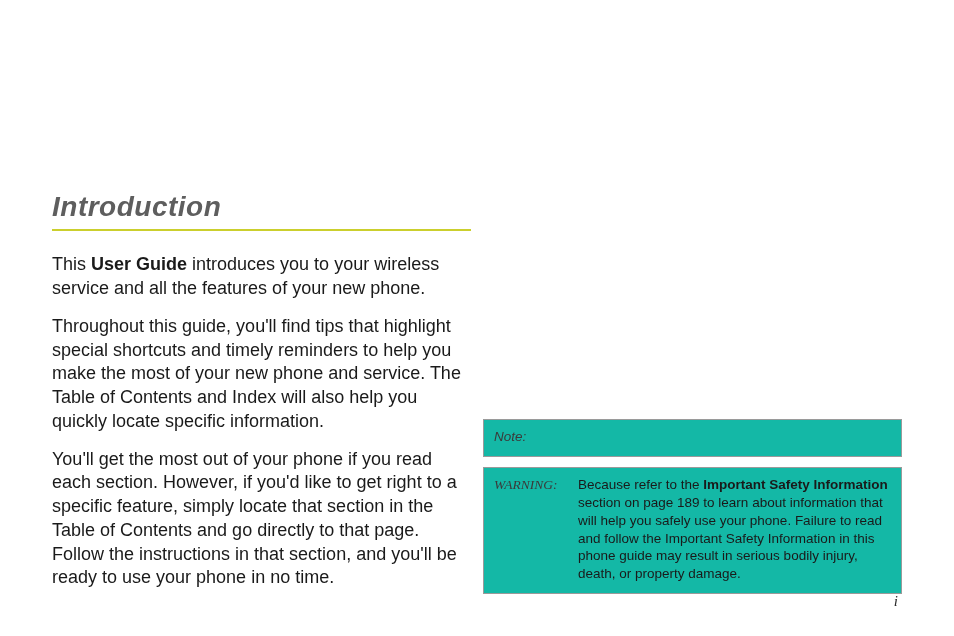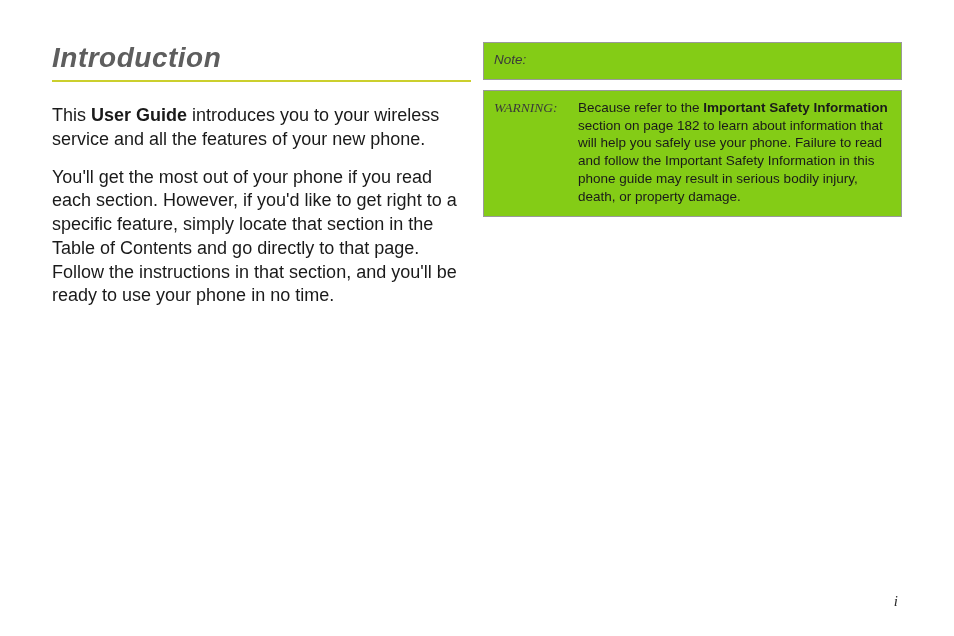--- a/index.html
+++ b/index.html
@@ -13,20 +13,21 @@
       background: #ffffff;
       font-family: Arial, Helvetica, sans-serif;
       color: #1a1a1a;
       position: relative;
       padding: 42px 52px 32px 52px;
     }
     .page-container {
       display: flex;
       gap: 12px;
       height: 100%;
+      align-items: flex-end;
     }
     .left-column {
       flex: 1;
       min-width: 0;
     }
     .right-column {
       flex: 1;
       min-width: 0;
     }
     h1.title {
@@ -43,21 +44,21 @@
       font-size: 18px;
       line-height: 1.32;
       color: #1a1a1a;
       margin-bottom: 14px;
     }
     .body-text b {
       font-weight: bold;
     }
     .callout {
       border: 1px solid #9a9a9a;
-      background: #84cc16;
+      background: #14b8a6;
       padding: 8px 10px 10px 10px;
       margin-bottom: 10px;
       font-size: 13.5px;
       line-height: 1.32;
       display: flex;
       align-items: flex-start;
     }
     .callout-label {
       font-style: italic;
       color: #3a3a3a;
@@ -97,31 +98,32 @@
 <body>
 
 <div class="page-container">
   <div class="left-column">
     <h1 class="title">Introduction</h1>
 
     <p class="body-text">
       <span>This </span><b>User Guide</b><span> introduces you to your wireless service and all the features of your new phone.</span>
     </p>
 
+    <p class="body-text">Throughout this guide, you'll find tips that highlight special shortcuts and timely reminders to help you make the most of your new phone and service. The Table of Contents and Index will also help you quickly locate specific information.</p>
 
     <p class="body-text">You'll get the most out of your phone if you read each section. However, if you'd like to get right to a specific feature, simply locate that section in the Table of Contents and go directly to that page. Follow the instructions in that section, and you'll be ready to use your phone in no time.</p>
   </div>
 
   <div class="right-column">
     <div class="callout note">
       <span class="callout-label">Note:</span>
     </div>
 
     <div class="callout warning">
       <span class="callout-label">WARNING:</span>
       <span class="callout-body">
-        <span>Because refer to the </span><b>Important Safety Information</b><span> section on page 182 to learn about information that will help you safely use your phone. Failure to read and follow the Important Safety Information in this phone guide may result in serious bodily injury, death, or property damage.</span>
+        <span>Because refer to the </span><b>Important Safety Information</b><span> section on page 189 to learn about information that will help you safely use your phone. Failure to read and follow the Important Safety Information in this phone guide may result in serious bodily injury, death, or property damage.</span>
       </span>
     </div>
   </div>
 </div>
 
 <div class="page-number">i</div>
 
 </body></html>

